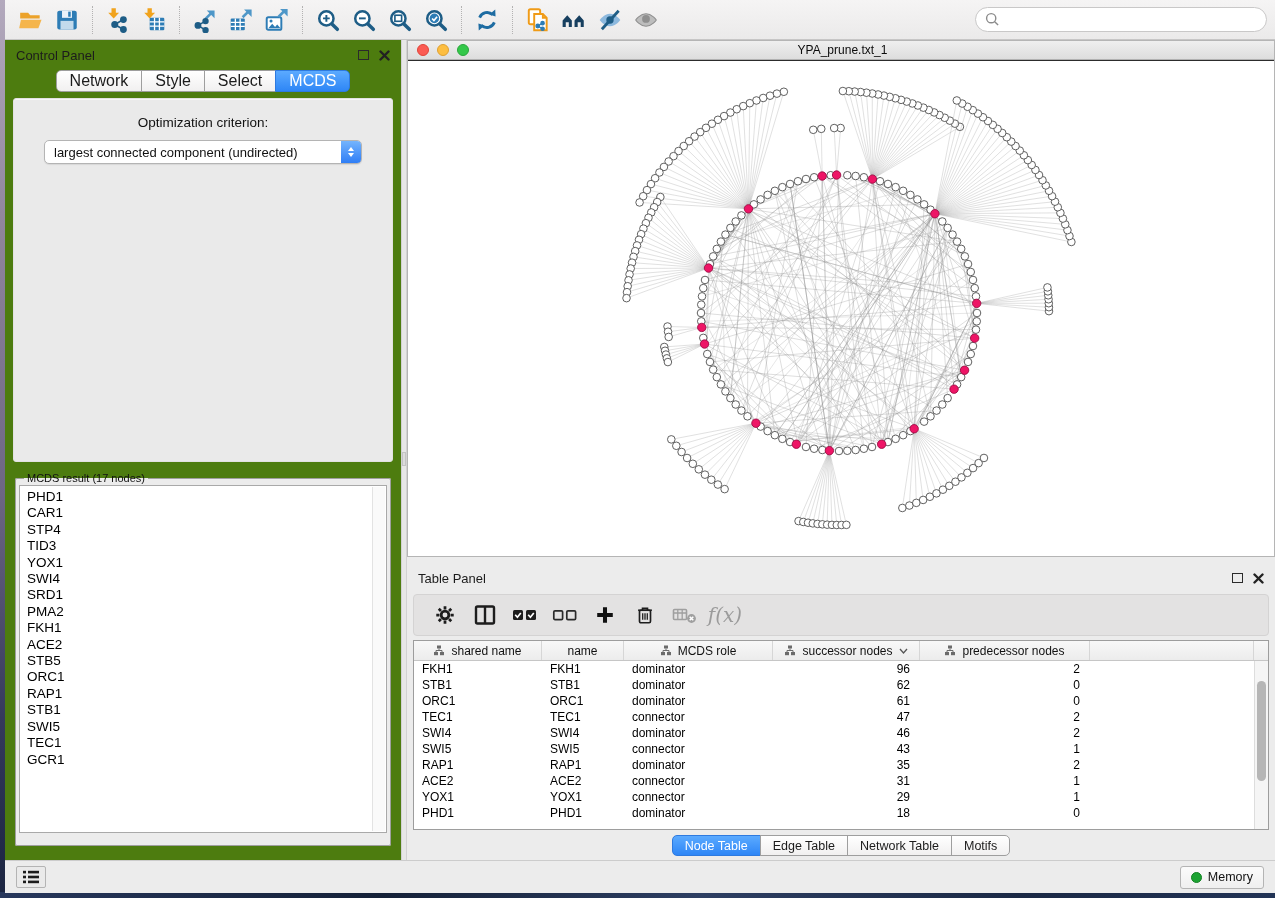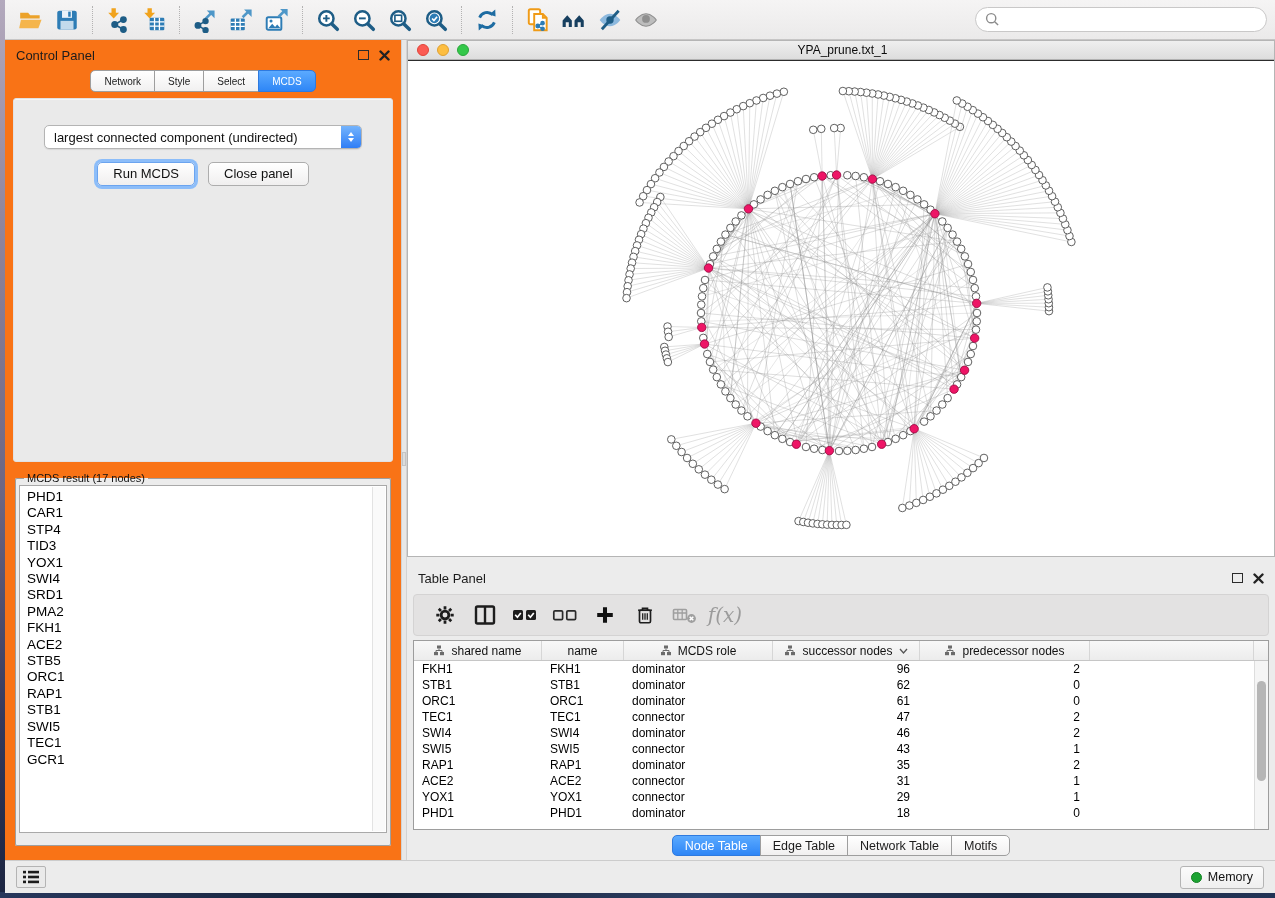--- a/index.html
+++ b/index.html
@@ -22,30 +22,30 @@
   .search-wrap { margin-left:auto; width:292px; height:25px; background:#fff;
     border:1px solid #c9c8c8; border-radius:13px; display:flex; align-items:center; padding:0 9px; }
   .search-wrap svg { flex:0 0 auto; }
   .search-input { border:none; outline:none; flex:1; font-size:13px; margin-left:6px;
     font-family:"Liberation Sans",sans-serif; background:transparent; color:#333; }
 
   
   .main { flex:1; display:flex; min-height:0; }
 
   
-  .control-panel { width:396px; flex:0 0 396px; display:flex; flex-direction:column; background:#f97316; }
+  .control-panel { width:396px; flex:0 0 396px; display:flex; flex-direction:column; background:#4d7c0f; }
   .panel-titlebar { height:30px; flex:0 0 30px; display:flex; align-items:center; padding:0 11px; }
   .panel-title { font-size:13px; color:#1c1c1c; }
   .win-btns { margin-left:auto; display:flex; align-items:center; gap:10px; }
   .float-btn { width:11px; height:10px; border:1.6px solid #2b2b2b; background:transparent; }
   .close-btn svg { display:block; }
 
   .cp-tabs { height:24px; flex:0 0 24px; display:flex; justify-content:center; }
   .tab { border:1px solid #9e9e9e; background:linear-gradient(#ffffff,#f1f0f0);
-    font-size:10px; color:#1b1b1b; padding:0 13px 0; height:22px; margin-left:-1px;
+    font-size:16px; color:#1b1b1b; padding:0 13px 0; height:22px; margin-left:-1px;
     display:flex; align-items:center; cursor:default; }
   .tab:first-child { border-radius:5px 0 0 5px; margin-left:0; }
   .tab:last-child { border-radius:0 5px 5px 0; }
   .tab.active { background:linear-gradient(#5baaff,#2e86f6); border-color:#2e7adf; color:#fff; }
 
   .cp-box { margin:4px 8px 0; height:364px; flex:0 0 364px; background:#eaeaea;
     border:1px solid #e2e1e1; border-radius:3px; box-shadow:inset 0 1px 0 rgba(255,255,255,.6);
     text-align:center; padding-top:16px; }
   .opt-label { font-size:13.5px; color:#111; }
   .mac-select { position:relative; width:318px; height:24px; margin:10px auto 0; background:#fff;
@@ -295,30 +295,27 @@
             </span>
         </span>
       </div>
       <div class="cp-tabs" id="cp-tabs">
           <div class="tab">Network</div>
           <div class="tab">Style</div>
           <div class="tab">Select</div>
           <div class="tab active">MCDS</div>
         </div>
       <div class="cp-box">
+        <div class="opt-label">Optimization criterion:</div>
         <div class="mac-select">
           <span class="sel-text">largest connected component (undirected)</span>
           <span class="sel-stepper">
               <span class="tri-up"></span>
               <span class="tri-dn"></span>
             </span>
-        </div>
-        <div class="btn-row">
-          <button class="mac-btn focused">Run MCDS</button>
-          <button class="mac-btn">Close panel</button>
         </div>
       </div>
       <div style="flex:0 0 5px"></div>
       <fieldset class="mcds-fieldset">
         <legend class="mcds-legend">MCDS result (17 nodes)</legend>
         <div class="mcds-list" id="mcds-list">
           <div class="mcds-scroll"></div>
         <div class="mcds-item">PHD1</div>
             <div class="mcds-item">CAR1</div>
             <div class="mcds-item">STP4</div>

